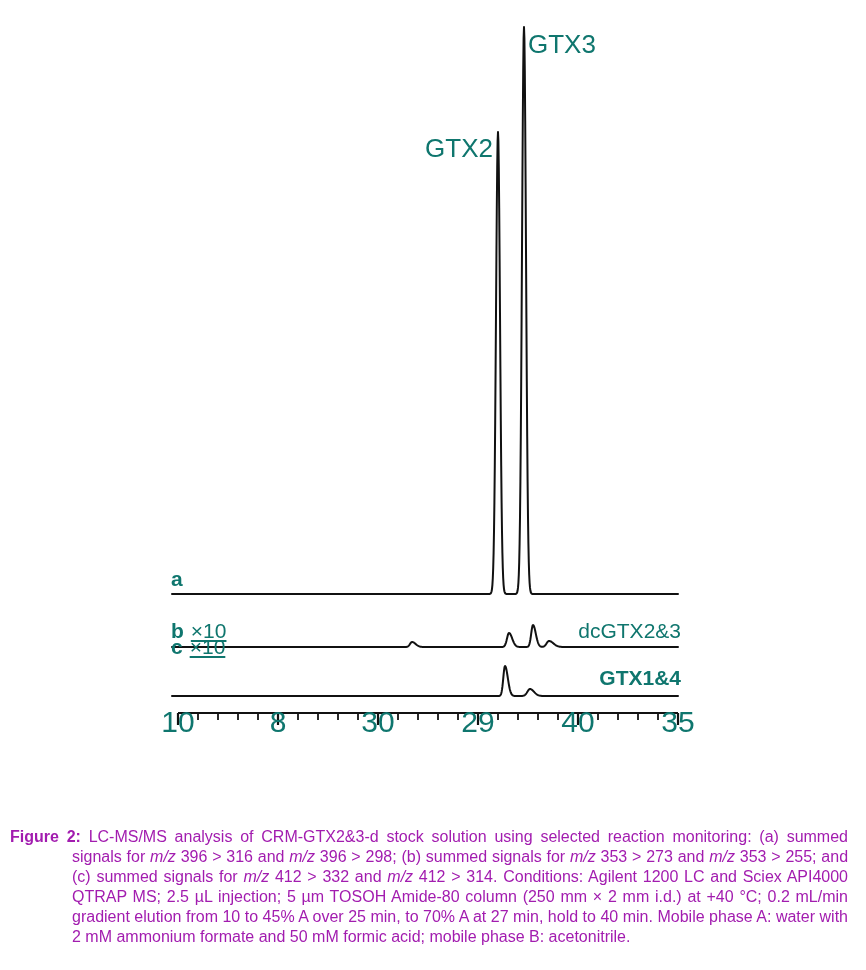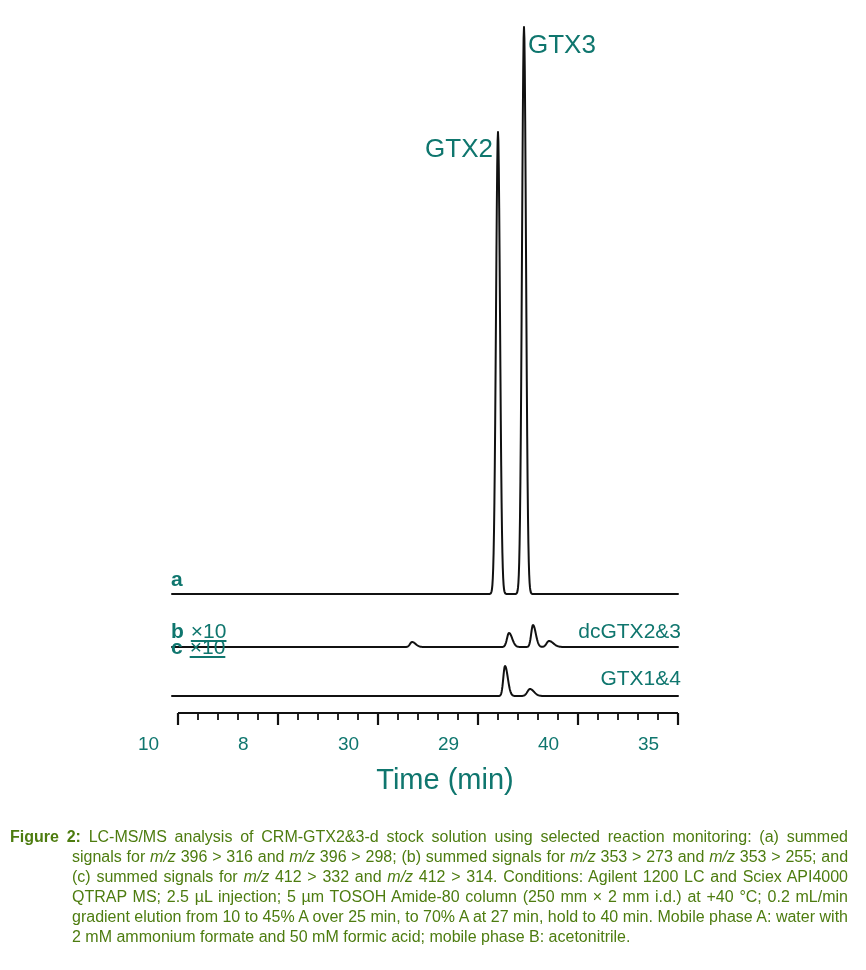--- a/index.html
+++ b/index.html
@@ -5,24 +5,24 @@
   html,body{margin:0;padding:0;background:#ffffff;}
   #page{position:relative;width:866px;height:970px;background:#ffffff;overflow:hidden;
         font-family:"Liberation Sans","DejaVu Sans",sans-serif;color:#000;}
   #plot-svg{position:absolute;left:0;top:0;}
   .lbl{position:absolute;white-space:nowrap;color:#0f766e;}
   .peak-lbl{font-size:26px;line-height:26px;}
   .trace-lbl{font-size:21px;line-height:21px;left:171px;}
   .trace-letter{font-weight:bold;}
   .trace-mult{margin-left:7px;text-decoration:underline;}
   .annot{font-size:21px;line-height:21px;right:185px;text-align:center;}
-  .tick-lbl{font-size:19px;line-height:25px;width:80px;top:731px;}
+  .tick-lbl{font-size:30px;line-height:25px;width:80px;text-align:center;top:709px;}
   .axis-title{font-size:29px;line-height:29px;}
   #caption{position:absolute;left:10px;top:811px;width:838px;font-size:16px;line-height:20px;
-           text-align:justify;color:#4d7c0f;padding-left:62px;text-indent:-62px;box-sizing:border-box;}
+           text-align:justify;color:#a21caf;padding-left:62px;text-indent:-62px;box-sizing:border-box;}
   #caption span.b{font-weight:bold;}
   #caption span.i{font-style:italic;}
 </style>
 </head>
 <body>
 
 <div id="page">
 
   <svg id="plot-svg" width="866" height="810" viewBox="0 0 866 810">
       <path d="M172.0 594.00L172.4 594.00L172.8 594.00L173.2 594.00L173.6 594.00L174.0 594.00L174.4 594.00L174.8 594.00L175.2 594.00L175.6 594.00L176.0 594.00L176.4 594.00L176.8 594.00L177.2 594.00L177.6 594.00L178.0 594.00L178.4 594.00L178.8 594.00L179.2 594.00L179.6 594.00L180.0 594.00L180.4 594.00L180.8 594.00L181.2 594.00L181.6 594.00L182.0 594.00L182.4 594.00L182.8 594.00L183.2 594.00L183.6 594.00L184.0 594.00L184.4 594.00L184.8 594.00L185.2 594.00L185.6 594.00L186.0 594.00L186.4 594.00L186.8 594.00L187.2 594.00L187.6 594.00L188.0 594.00L188.4 594.00L188.8 594.00L189.2 594.00L189.6 594.00L190.0 594.00L190.4 594.00L190.8 594.00L191.2 594.00L191.6 594.00L192.0 594.00L192.4 594.00L192.8 594.00L193.2 594.00L193.6 594.00L194.0 594.00L194.4 594.00L194.8 594.00L195.2 594.00L195.6 594.00L196.0 594.00L196.4 594.00L196.8 594.00L197.2 594.00L197.6 594.00L198.0 594.00L198.4 594.00L198.8 594.00L199.2 594.00L199.6 594.00L200.0 594.00L200.4 594.00L200.8 594.00L201.2 594.00L201.6 594.00L202.0 594.00L202.4 594.00L202.8 594.00L203.2 594.00L203.6 594.00L204.0 594.00L204.4 594.00L204.8 594.00L205.2 594.00L205.6 594.00L206.0 594.00L206.4 594.00L206.8 594.00L207.2 594.00L207.6 594.00L208.0 594.00L208.4 594.00L208.8 594.00L209.2 594.00L209.6 594.00L210.0 594.00L210.4 594.00L210.8 594.00L211.2 594.00L211.6 594.00L212.0 594.00L212.4 594.00L212.8 594.00L213.2 594.00L213.6 594.00L214.0 594.00L214.4 594.00L214.8 594.00L215.2 594.00L215.6 594.00L216.0 594.00L216.4 594.00L216.8 594.00L217.2 594.00L217.6 594.00L218.0 594.00L218.4 594.00L218.8 594.00L219.2 594.00L219.6 594.00L220.0 594.00L220.4 594.00L220.8 594.00L221.2 594.00L221.6 594.00L222.0 594.00L222.4 594.00L222.8 594.00L223.2 594.00L223.6 594.00L224.0 594.00L224.4 594.00L224.8 594.00L225.2 594.00L225.6 594.00L226.0 594.00L226.4 594.00L226.8 594.00L227.2 594.00L227.6 594.00L228.0 594.00L228.4 594.00L228.8 594.00L229.2 594.00L229.6 594.00L230.0 594.00L230.4 594.00L230.8 594.00L231.2 594.00L231.6 594.00L232.0 594.00L232.4 594.00L232.8 594.00L233.2 594.00L233.6 594.00L234.0 594.00L234.4 594.00L234.8 594.00L235.2 594.00L235.6 594.00L236.0 594.00L236.4 594.00L236.8 594.00L237.2 594.00L237.6 594.00L238.0 594.00L238.4 594.00L238.8 594.00L239.2 594.00L239.6 594.00L240.0 594.00L240.4 594.00L240.8 594.00L241.2 594.00L241.6 594.00L242.0 594.00L242.4 594.00L242.8 594.00L243.2 594.00L243.6 594.00L244.0 594.00L244.4 594.00L244.8 594.00L245.2 594.00L245.6 594.00L246.0 594.00L246.4 594.00L246.8 594.00L247.2 594.00L247.6 594.00L248.0 594.00L248.4 594.00L248.8 594.00L249.2 594.00L249.6 594.00L250.0 594.00L250.4 594.00L250.8 594.00L251.2 594.00L251.6 594.00L252.0 594.00L252.4 594.00L252.8 594.00L253.2 594.00L253.6 594.00L254.0 594.00L254.4 594.00L254.8 594.00L255.2 594.00L255.6 594.00L256.0 594.00L256.4 594.00L256.8 594.00L257.2 594.00L257.6 594.00L258.0 594.00L258.4 594.00L258.8 594.00L259.2 594.00L259.6 594.00L260.0 594.00L260.4 594.00L260.8 594.00L261.2 594.00L261.6 594.00L262.0 594.00L262.4 594.00L262.8 594.00L263.2 594.00L263.6 594.00L264.0 594.00L264.4 594.00L264.8 594.00L265.2 594.00L265.6 594.00L266.0 594.00L266.4 594.00L266.8 594.00L267.2 594.00L267.6 594.00L268.0 594.00L268.4 594.00L268.8 594.00L269.2 594.00L269.6 594.00L270.0 594.00L270.4 594.00L270.8 594.00L271.2 594.00L271.6 594.00L272.0 594.00L272.4 594.00L272.8 594.00L273.2 594.00L273.6 594.00L274.0 594.00L274.4 594.00L274.8 594.00L275.2 594.00L275.6 594.00L276.0 594.00L276.4 594.00L276.8 594.00L277.2 594.00L277.6 594.00L278.0 594.00L278.4 594.00L278.8 594.00L279.2 594.00L279.6 594.00L280.0 594.00L280.4 594.00L280.8 594.00L281.2 594.00L281.6 594.00L282.0 594.00L282.4 594.00L282.8 594.00L283.2 594.00L283.6 594.00L284.0 594.00L284.4 594.00L284.8 594.00L285.2 594.00L285.6 594.00L286.0 594.00L286.4 594.00L286.8 594.00L287.2 594.00L287.6 594.00L288.0 594.00L288.4 594.00L288.8 594.00L289.2 594.00L289.6 594.00L290.0 594.00L290.4 594.00L290.8 594.00L291.2 594.00L291.6 594.00L292.0 594.00L292.4 594.00L292.8 594.00L293.2 594.00L293.6 594.00L294.0 594.00L294.4 594.00L294.8 594.00L295.2 594.00L295.6 594.00L296.0 594.00L296.4 594.00L296.8 594.00L297.2 594.00L297.6 594.00L298.0 594.00L298.4 594.00L298.8 594.00L299.2 594.00L299.6 594.00L300.0 594.00L300.4 594.00L300.8 594.00L301.2 594.00L301.6 594.00L302.0 594.00L302.4 594.00L302.8 594.00L303.2 594.00L303.6 594.00L304.0 594.00L304.4 594.00L304.8 594.00L305.2 594.00L305.6 594.00L306.0 594.00L306.4 594.00L306.8 594.00L307.2 594.00L307.6 594.00L308.0 594.00L308.4 594.00L308.8 594.00L309.2 594.00L309.6 594.00L310.0 594.00L310.4 594.00L310.8 594.00L311.2 594.00L311.6 594.00L312.0 594.00L312.4 594.00L312.8 594.00L313.2 594.00L313.6 594.00L314.0 594.00L314.4 594.00L314.8 594.00L315.2 594.00L315.6 594.00L316.0 594.00L316.4 594.00L316.8 594.00L317.2 594.00L317.6 594.00L318.0 594.00L318.4 594.00L318.8 594.00L319.2 594.00L319.6 594.00L320.0 594.00L320.4 594.00L320.8 594.00L321.2 594.00L321.6 594.00L322.0 594.00L322.4 594.00L322.8 594.00L323.2 594.00L323.6 594.00L324.0 594.00L324.4 594.00L324.8 594.00L325.2 594.00L325.6 594.00L326.0 594.00L326.4 594.00L326.8 594.00L327.2 594.00L327.6 594.00L328.0 594.00L328.4 594.00L328.8 594.00L329.2 594.00L329.6 594.00L330.0 594.00L330.4 594.00L330.8 594.00L331.2 594.00L331.6 594.00L332.0 594.00L332.4 594.00L332.8 594.00L333.2 594.00L333.6 594.00L334.0 594.00L334.4 594.00L334.8 594.00L335.2 594.00L335.6 594.00L336.0 594.00L336.4 594.00L336.8 594.00L337.2 594.00L337.6 594.00L338.0 594.00L338.4 594.00L338.8 594.00L339.2 594.00L339.6 594.00L340.0 594.00L340.4 594.00L340.8 594.00L341.2 594.00L341.6 594.00L342.0 594.00L342.4 594.00L342.8 594.00L343.2 594.00L343.6 594.00L344.0 594.00L344.4 594.00L344.8 594.00L345.2 594.00L345.6 594.00L346.0 594.00L346.4 594.00L346.8 594.00L347.2 594.00L347.6 594.00L348.0 594.00L348.4 594.00L348.8 594.00L349.2 594.00L349.6 594.00L350.0 594.00L350.4 594.00L350.8 594.00L351.2 594.00L351.6 594.00L352.0 594.00L352.4 594.00L352.8 594.00L353.2 594.00L353.6 594.00L354.0 594.00L354.4 594.00L354.8 594.00L355.2 594.00L355.6 594.00L356.0 594.00L356.4 594.00L356.8 594.00L357.2 594.00L357.6 594.00L358.0 594.00L358.4 594.00L358.8 594.00L359.2 594.00L359.6 594.00L360.0 594.00L360.4 594.00L360.8 594.00L361.2 594.00L361.6 594.00L362.0 594.00L362.4 594.00L362.8 594.00L363.2 594.00L363.6 594.00L364.0 594.00L364.4 594.00L364.8 594.00L365.2 594.00L365.6 594.00L366.0 594.00L366.4 594.00L366.8 594.00L367.2 594.00L367.6 594.00L368.0 594.00L368.4 594.00L368.8 594.00L369.2 594.00L369.6 594.00L370.0 594.00L370.4 594.00L370.8 594.00L371.2 594.00L371.6 594.00L372.0 594.00L372.4 594.00L372.8 594.00L373.2 594.00L373.6 594.00L374.0 594.00L374.4 594.00L374.8 594.00L375.2 594.00L375.6 594.00L376.0 594.00L376.4 594.00L376.8 594.00L377.2 594.00L377.6 594.00L378.0 594.00L378.4 594.00L378.8 594.00L379.2 594.00L379.6 594.00L380.0 594.00L380.4 594.00L380.8 594.00L381.2 594.00L381.6 594.00L382.0 594.00L382.4 594.00L382.8 594.00L383.2 594.00L383.6 594.00L384.0 594.00L384.4 594.00L384.8 594.00L385.2 594.00L385.6 594.00L386.0 594.00L386.4 594.00L386.8 594.00L387.2 594.00L387.6 594.00L388.0 594.00L388.4 594.00L388.8 594.00L389.2 594.00L389.6 594.00L390.0 594.00L390.4 594.00L390.8 594.00L391.2 594.00L391.6 594.00L392.0 594.00L392.4 594.00L392.8 594.00L393.2 594.00L393.6 594.00L394.0 594.00L394.4 594.00L394.8 594.00L395.2 594.00L395.6 594.00L396.0 594.00L396.4 594.00L396.8 594.00L397.2 594.00L397.6 594.00L398.0 594.00L398.4 594.00L398.8 594.00L399.2 594.00L399.6 594.00L400.0 594.00L400.4 594.00L400.8 594.00L401.2 594.00L401.6 594.00L402.0 594.00L402.4 594.00L402.8 594.00L403.2 594.00L403.6 594.00L404.0 594.00L404.4 594.00L404.8 594.00L405.2 594.00L405.6 594.00L406.0 594.00L406.4 594.00L406.8 594.00L407.2 594.00L407.6 594.00L408.0 594.00L408.4 594.00L408.8 594.00L409.2 594.00L409.6 594.00L410.0 594.00L410.4 594.00L410.8 594.00L411.2 594.00L411.6 594.00L412.0 594.00L412.4 594.00L412.8 594.00L413.2 594.00L413.6 594.00L414.0 594.00L414.4 594.00L414.8 594.00L415.2 594.00L415.6 594.00L416.0 594.00L416.4 594.00L416.8 594.00L417.2 594.00L417.6 594.00L418.0 594.00L418.4 594.00L418.8 594.00L419.2 594.00L419.6 594.00L420.0 594.00L420.4 594.00L420.8 594.00L421.2 594.00L421.6 594.00L422.0 594.00L422.4 594.00L422.8 594.00L423.2 594.00L423.6 594.00L424.0 594.00L424.4 594.00L424.8 594.00L425.2 594.00L425.6 594.00L426.0 594.00L426.4 594.00L426.8 594.00L427.2 594.00L427.6 594.00L428.0 594.00L428.4 594.00L428.8 594.00L429.2 594.00L429.6 594.00L430.0 594.00L430.4 594.00L430.8 594.00L431.2 594.00L431.6 594.00L432.0 594.00L432.4 594.00L432.8 594.00L433.2 594.00L433.6 594.00L434.0 594.00L434.4 594.00L434.8 594.00L435.2 594.00L435.6 594.00L436.0 594.00L436.4 594.00L436.8 594.00L437.2 594.00L437.6 594.00L438.0 594.00L438.4 594.00L438.8 594.00L439.2 594.00L439.6 594.00L440.0 594.00L440.4 594.00L440.8 594.00L441.2 594.00L441.6 594.00L442.0 594.00L442.4 594.00L442.8 594.00L443.2 594.00L443.6 594.00L444.0 594.00L444.4 594.00L444.8 594.00L445.2 594.00L445.6 594.00L446.0 594.00L446.4 594.00L446.8 594.00L447.2 594.00L447.6 594.00L448.0 594.00L448.4 594.00L448.8 594.00L449.2 594.00L449.6 594.00L450.0 594.00L450.4 594.00L450.8 594.00L451.2 594.00L451.6 594.00L452.0 594.00L452.4 594.00L452.8 594.00L453.2 594.00L453.6 594.00L454.0 594.00L454.4 594.00L454.8 594.00L455.2 594.00L455.6 594.00L456.0 594.00L456.4 594.00L456.8 594.00L457.2 594.00L457.6 594.00L458.0 594.00L458.4 594.00L458.8 594.00L459.2 594.00L459.6 594.00L460.0 594.00L460.4 594.00L460.8 594.00L461.2 594.00L461.6 594.00L462.0 594.00L462.4 594.00L462.8 594.00L463.2 594.00L463.6 594.00L464.0 594.00L464.4 594.00L464.8 594.00L465.2 594.00L465.6 594.00L466.0 594.00L466.4 594.00L466.8 594.00L467.2 594.00L467.6 594.00L468.0 594.00L468.4 594.00L468.8 594.00L469.2 594.00L469.6 594.00L470.0 594.00L470.4 594.00L470.8 594.00L471.2 594.00L471.6 594.00L472.0 594.00L472.4 594.00L472.8 594.00L473.2 594.00L473.6 594.00L474.0 594.00L474.4 594.00L474.8 594.00L475.2 594.00L475.6 594.00L476.0 594.00L476.4 594.00L476.8 594.00L477.2 594.00L477.6 594.00L478.0 594.00L478.4 594.00L478.8 594.00L479.2 594.00L479.6 594.00L480.0 594.00L480.4 594.00L480.8 594.00L481.2 594.00L481.6 594.00L482.0 594.00L482.4 594.00L482.8 594.00L483.2 594.00L483.6 594.00L484.0 594.00L484.4 594.00L484.8 594.00L485.2 594.00L485.6 594.00L486.0 594.00L486.4 594.00L486.8 594.00L487.2 594.00L487.6 594.00L488.0 594.00L488.4 594.00L488.8 593.99L489.2 593.97L489.6 593.93L490.0 593.85L490.4 593.66L490.8 593.29L491.2 592.57L491.6 591.24L492.0 588.87L492.4 584.83L492.8 578.27L493.2 568.07L493.6 552.92L494.0 531.48L494.4 502.57L494.8 465.55L495.2 420.61L495.6 369.12L496.0 313.78L496.4 258.52L496.8 208.11L497.2 167.52L497.6 141.15L498.0 132.00L498.4 141.15L498.8 167.52L499.2 208.11L499.6 258.52L500.0 313.78L500.4 369.12L500.8 420.61L501.2 465.55L501.6 502.57L502.0 531.48L502.4 552.92L502.8 568.07L503.2 578.27L503.6 584.83L504.0 588.87L504.4 591.24L504.8 592.57L505.2 593.29L505.6 593.66L506.0 593.85L506.4 593.93L506.8 593.97L507.2 593.99L507.6 594.00L508.0 594.00L508.4 594.00L508.8 594.00L509.2 594.00L509.6 594.00L510.0 594.00L510.4 594.00L510.8 594.00L511.2 594.00L511.6 594.00L512.0 594.00L512.4 594.00L512.8 594.00L513.2 594.00L513.6 594.00L514.0 594.00L514.4 593.99L514.8 593.99L515.2 593.96L515.6 593.92L516.0 593.81L516.4 593.59L516.8 593.13L517.2 592.25L517.6 590.61L518.0 587.70L518.4 582.75L518.8 574.70L519.2 562.17L519.6 543.58L520.0 517.26L520.4 481.79L520.8 436.35L521.2 381.20L521.6 318.01L522.0 250.10L522.4 182.27L522.8 120.40L523.2 70.59L523.6 38.23L524.0 27.00L524.4 38.23L524.8 70.59L525.2 120.40L525.6 182.27L526.0 250.10L526.4 318.01L526.8 381.20L527.2 436.35L527.6 481.79L528.0 517.26L528.4 543.58L528.8 562.17L529.2 574.70L529.6 582.75L530.0 587.70L530.4 590.61L530.8 592.25L531.2 593.13L531.6 593.59L532.0 593.81L532.4 593.92L532.8 593.96L533.2 593.99L533.6 593.99L534.0 594.00L534.4 594.00L534.8 594.00L535.2 594.00L535.6 594.00L536.0 594.00L536.4 594.00L536.8 594.00L537.2 594.00L537.6 594.00L538.0 594.00L538.4 594.00L538.8 594.00L539.2 594.00L539.6 594.00L540.0 594.00L540.4 594.00L540.8 594.00L541.2 594.00L541.6 594.00L542.0 594.00L542.4 594.00L542.8 594.00L543.2 594.00L543.6 594.00L544.0 594.00L544.4 594.00L544.8 594.00L545.2 594.00L545.6 594.00L546.0 594.00L546.4 594.00L546.8 594.00L547.2 594.00L547.6 594.00L548.0 594.00L548.4 594.00L548.8 594.00L549.2 594.00L549.6 594.00L550.0 594.00L550.4 594.00L550.8 594.00L551.2 594.00L551.6 594.00L552.0 594.00L552.4 594.00L552.8 594.00L553.2 594.00L553.6 594.00L554.0 594.00L554.4 594.00L554.8 594.00L555.2 594.00L555.6 594.00L556.0 594.00L556.4 594.00L556.8 594.00L557.2 594.00L557.6 594.00L558.0 594.00L558.4 594.00L558.8 594.00L559.2 594.00L559.6 594.00L560.0 594.00L560.4 594.00L560.8 594.00L561.2 594.00L561.6 594.00L562.0 594.00L562.4 594.00L562.8 594.00L563.2 594.00L563.6 594.00L564.0 594.00L564.4 594.00L564.8 594.00L565.2 594.00L565.6 594.00L566.0 594.00L566.4 594.00L566.8 594.00L567.2 594.00L567.6 594.00L568.0 594.00L568.4 594.00L568.8 594.00L569.2 594.00L569.6 594.00L570.0 594.00L570.4 594.00L570.8 594.00L571.2 594.00L571.6 594.00L572.0 594.00L572.4 594.00L572.8 594.00L573.2 594.00L573.6 594.00L574.0 594.00L574.4 594.00L574.8 594.00L575.2 594.00L575.6 594.00L576.0 594.00L576.4 594.00L576.8 594.00L577.2 594.00L577.6 594.00L578.0 594.00L578.4 594.00L578.8 594.00L579.2 594.00L579.6 594.00L580.0 594.00L580.4 594.00L580.8 594.00L581.2 594.00L581.6 594.00L582.0 594.00L582.4 594.00L582.8 594.00L583.2 594.00L583.6 594.00L584.0 594.00L584.4 594.00L584.8 594.00L585.2 594.00L585.6 594.00L586.0 594.00L586.4 594.00L586.8 594.00L587.2 594.00L587.6 594.00L588.0 594.00L588.4 594.00L588.8 594.00L589.2 594.00L589.6 594.00L590.0 594.00L590.4 594.00L590.8 594.00L591.2 594.00L591.6 594.00L592.0 594.00L592.4 594.00L592.8 594.00L593.2 594.00L593.6 594.00L594.0 594.00L594.4 594.00L594.8 594.00L595.2 594.00L595.6 594.00L596.0 594.00L596.4 594.00L596.8 594.00L597.2 594.00L597.6 594.00L598.0 594.00L598.4 594.00L598.8 594.00L599.2 594.00L599.6 594.00L600.0 594.00L600.4 594.00L600.8 594.00L601.2 594.00L601.6 594.00L602.0 594.00L602.4 594.00L602.8 594.00L603.2 594.00L603.6 594.00L604.0 594.00L604.4 594.00L604.8 594.00L605.2 594.00L605.6 594.00L606.0 594.00L606.4 594.00L606.8 594.00L607.2 594.00L607.6 594.00L608.0 594.00L608.4 594.00L608.8 594.00L609.2 594.00L609.6 594.00L610.0 594.00L610.4 594.00L610.8 594.00L611.2 594.00L611.6 594.00L612.0 594.00L612.4 594.00L612.8 594.00L613.2 594.00L613.6 594.00L614.0 594.00L614.4 594.00L614.8 594.00L615.2 594.00L615.6 594.00L616.0 594.00L616.4 594.00L616.8 594.00L617.2 594.00L617.6 594.00L618.0 594.00L618.4 594.00L618.8 594.00L619.2 594.00L619.6 594.00L620.0 594.00L620.4 594.00L620.8 594.00L621.2 594.00L621.6 594.00L622.0 594.00L622.4 594.00L622.8 594.00L623.2 594.00L623.6 594.00L624.0 594.00L624.4 594.00L624.8 594.00L625.2 594.00L625.6 594.00L626.0 594.00L626.4 594.00L626.8 594.00L627.2 594.00L627.6 594.00L628.0 594.00L628.4 594.00L628.8 594.00L629.2 594.00L629.6 594.00L630.0 594.00L630.4 594.00L630.8 594.00L631.2 594.00L631.6 594.00L632.0 594.00L632.4 594.00L632.8 594.00L633.2 594.00L633.6 594.00L634.0 594.00L634.4 594.00L634.8 594.00L635.2 594.00L635.6 594.00L636.0 594.00L636.4 594.00L636.8 594.00L637.2 594.00L637.6 594.00L638.0 594.00L638.4 594.00L638.8 594.00L639.2 594.00L639.6 594.00L640.0 594.00L640.4 594.00L640.8 594.00L641.2 594.00L641.6 594.00L642.0 594.00L642.4 594.00L642.8 594.00L643.2 594.00L643.6 594.00L644.0 594.00L644.4 594.00L644.8 594.00L645.2 594.00L645.6 594.00L646.0 594.00L646.4 594.00L646.8 594.00L647.2 594.00L647.6 594.00L648.0 594.00L648.4 594.00L648.8 594.00L649.2 594.00L649.6 594.00L650.0 594.00L650.4 594.00L650.8 594.00L651.2 594.00L651.6 594.00L652.0 594.00L652.4 594.00L652.8 594.00L653.2 594.00L653.6 594.00L654.0 594.00L654.4 594.00L654.8 594.00L655.2 594.00L655.6 594.00L656.0 594.00L656.4 594.00L656.8 594.00L657.2 594.00L657.6 594.00L658.0 594.00L658.4 594.00L658.8 594.00L659.2 594.00L659.6 594.00L660.0 594.00L660.4 594.00L660.8 594.00L661.2 594.00L661.6 594.00L662.0 594.00L662.4 594.00L662.8 594.00L663.2 594.00L663.6 594.00L664.0 594.00L664.4 594.00L664.8 594.00L665.2 594.00L665.6 594.00L666.0 594.00L666.4 594.00L666.8 594.00L667.2 594.00L667.6 594.00L668.0 594.00L668.4 594.00L668.8 594.00L669.2 594.00L669.6 594.00L670.0 594.00L670.4 594.00L670.8 594.00L671.2 594.00L671.6 594.00L672.0 594.00L672.4 594.00L672.8 594.00L673.2 594.00L673.6 594.00L674.0 594.00L674.4 594.00L674.8 594.00L675.2 594.00L675.6 594.00L676.0 594.00L676.4 594.00L676.8 594.00L677.2 594.00L677.6 594.00L678.0 594.00" fill="none" stroke="#111111" stroke-width="2" stroke-linejoin="round" stroke-linecap="round"></path>
@@ -58,26 +58,25 @@
     </svg>
 
   <div class="lbl peak-lbl" style="left:373px;top:135px;width:120px;text-align:right;">GTX2</div>
   <div class="lbl peak-lbl" style="left:528px;top:31px;">GTX3</div>
 
   <div class="lbl trace-lbl" style="top:568px;"><span class="trace-letter">a</span></div>
   <div class="lbl trace-lbl" style="top:620px;"><span class="trace-letter">b</span><span class="trace-mult">×10</span></div>
   <div class="lbl trace-lbl" style="top:636px;"><span class="trace-letter">c</span><span class="trace-mult">×10</span></div>
 
   <div class="lbl annot" style="top:620px;">dcGTX2&amp;3</div>
-  <div class="lbl annot" style="top:667px;">GTX1&amp;4</div>
+  <div class="lbl annot" style="top:667px;font-weight:bold;">GTX1&amp;4</div>
 
   <div class="lbl tick-lbl" style="left:138px;">10</div>
   <div class="lbl tick-lbl" style="left:238px;">8</div>
   <div class="lbl tick-lbl" style="left:338px;">30</div>
   <div class="lbl tick-lbl" style="left:438px;">29</div>
   <div class="lbl tick-lbl" style="left:538px;">40</div>
   <div class="lbl tick-lbl" style="left:638px;">35</div>
 
-  <div class="lbl axis-title" style="left:445px;top:765px;transform:translateX(-50%);">Time (min)</div>
 
   <p id="caption"><span class="b">Figure 2:</span><span> LC-MS/MS analysis of CRM-GTX2&amp;3-d stock solution using selected reaction monitoring: (a) summed signals for </span><span class="i">m/z</span><span> 396 &gt; 316 and </span><span class="i">m/z</span><span> 396 &gt; 298; (b) summed signals for </span><span class="i">m/z</span><span> 353 &gt; 273 and </span><span class="i">m/z</span><span> 353 &gt; 255; and (c) summed signals for </span><span class="i">m/z</span><span> 412 &gt; 332 and </span><span class="i">m/z</span><span> 412 &gt; 314. Conditions: Agilent 1200 LC and Sciex API4000 QTRAP MS; 2.5 µL injection; 5 µm TOSOH Amide-80 column (250 mm × 2 mm i.d.) at +40 °C; 0.2 mL/min gradient elution from 10 to 45% A over 25 min, to 70% A at 27 min, hold to 40 min. Mobile phase A: water with 2 mM ammonium formate and 50 mM formic acid; mobile phase B: acetonitrile.</span></p>
 
 </div>
 
 </body></html>

